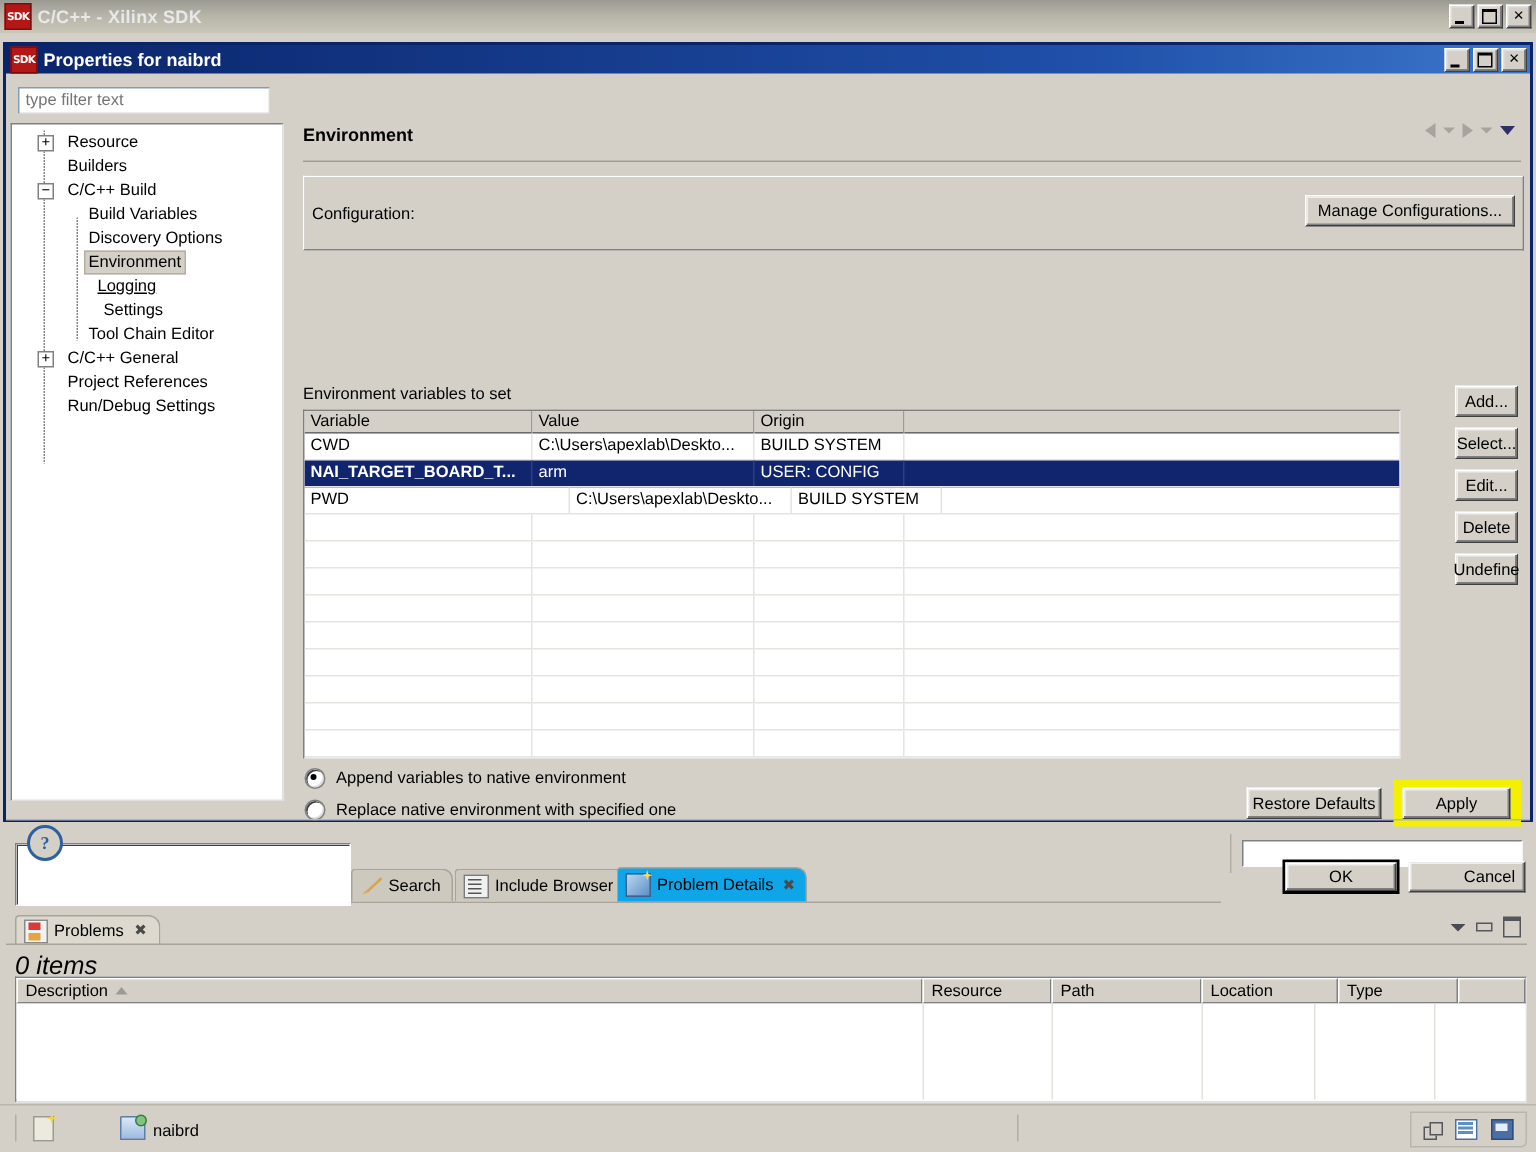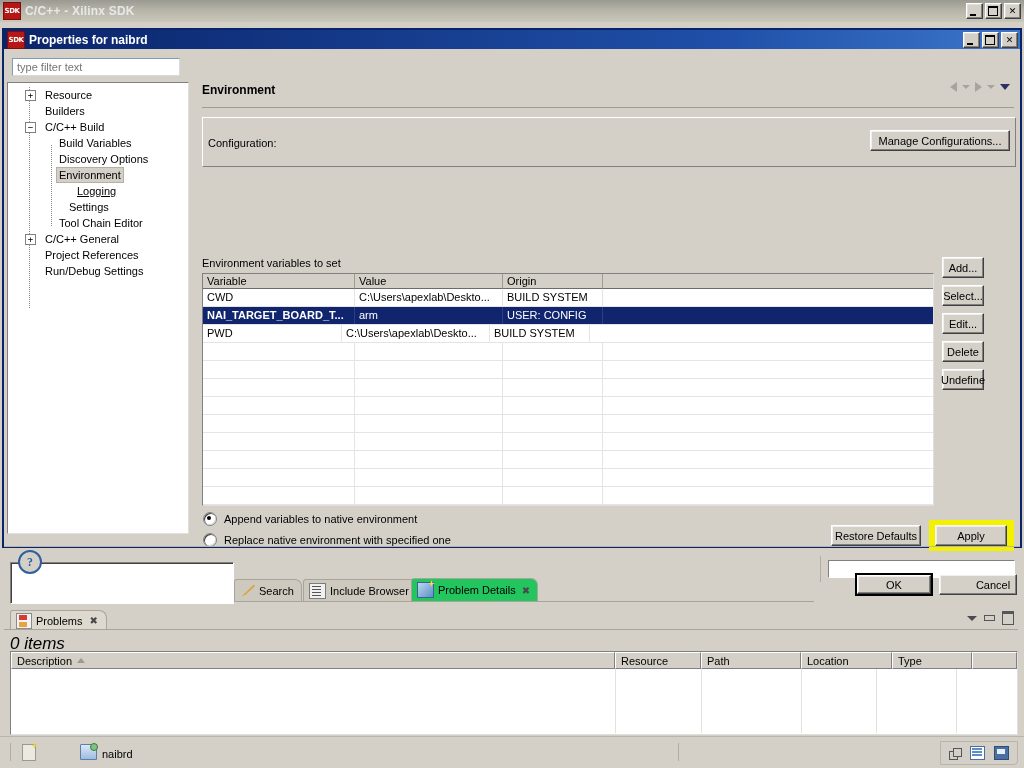--- a/index.html
+++ b/index.html
@@ -60,21 +60,21 @@
 
   
   .tabfolder{position:absolute;left:234px;top:578px;width:580px;height:24px;}
   .tabfolder .tabs-line{position:absolute;left:0;bottom:0;width:580px;height:1px;background:#a8a49a;}
   .tab{
     position:absolute;bottom:1px;height:21px;display:flex;align-items:center;
     padding:0 7px 0 5px;font-size:11px;white-space:nowrap;
     border:1px solid #a8a49a;border-bottom:none;background:#cdc9bf;
     border-radius:3px 7px 0 0;cursor:default;
   }
-  .tab.active{background:#22c55e;border-color:#a8a49a;height:22px;}
+  .tab.active{background:#0ea5e9;border-color:#a8a49a;height:22px;}
   .tab .ticon{width:15px;height:14px;margin-right:4px;position:relative;flex:none;}
   .tab .tclose{margin-left:6px;font-size:10px;color:#4a4a4a;font-family:"DejaVu Sans",sans-serif;}
 
   
   .ico-search{background:linear-gradient(135deg,#e8c15a 0%,#c9902b 100%);
      clip-path:polygon(8% 92%,30% 72%,92% 8%,100% 18%,38% 80%);}
   .ico-incbrowser{background:#f0f0f0;border:1px solid #7b7b7b;}
   .ico-incbrowser::before{content:"";position:absolute;left:2px;top:2px;width:9px;height:1px;
      background:#555;box-shadow:0 3px 0 #555,0 6px 0 #555,0 9px 0 #555;}
   .ico-problem-details{background:linear-gradient(135deg,#bcd7f2,#5e8fc4);border:1px solid #3a6392;}
@@ -214,21 +214,21 @@
   }
   .et-row{display:flex;height:17px;border-bottom:1px solid #e6e4df;font-size:11px;}
   .et-row.selected{background:#10256e;color:#fff;}
   .et-row.selected .et-td{border-right-color:#2a3f84;}
   .et-row.selected .et-td.var{font-weight:bold;}
   .et-td{height:17px;line-height:16px;padding:0 4px;box-sizing:border-box;
     border-right:1px solid #e6e4df;overflow:hidden;white-space:nowrap;}
   .et-empty{display:flex;height:17px;border-bottom:1px solid #e6e4df;}
 
   .side-btns{position:absolute;left:748px;top:178px;width:60px;}
-  .side-btns .btn{width:42px;height:21px;margin-bottom:7px;}
+  .side-btns .btn{width:42px;height:21px;margin-bottom:7px;margin-left:28px;}
 
   .radio-row{position:absolute;left:9px;display:flex;align-items:center;font-size:11px;}
   .radio{
     width:12px;height:12px;border-radius:50%;background:#fff;margin-right:7px;
     border:1px solid #808080;box-shadow:inset 1px 1px 0 #404040, inset -1px -1px 0 #dfdfdf;
     position:relative;flex:none;
   }
   .radio.checked::after{content:"";position:absolute;left:3px;top:3px;width:4px;height:4px;border-radius:50%;background:#000;}
 
   .btn-restore{position:absolute;left:637px;top:446px;width:90px;height:21px;}
@@ -397,21 +397,21 @@
 
         <div class="tnode" style="padding-left:30px;">
           <span class="tlabel-txt" style="margin-left:18px;">Build Variables</span>
         </div>
         <div class="tnode" style="padding-left:30px;">
           <span class="tlabel-txt" style="margin-left:18px;">Discovery Options</span>
         </div>
         <div class="tnode selected" style="padding-left:30px;">
           <span class="tlabel-txt" style="margin-left:18px;">Environment</span>
         </div>
-        <div class="tnode" style="padding-left:48px;text-decoration:underline;">
+        <div class="tnode" style="padding-left:36px;text-decoration:underline;">
           <span class="tlabel-txt" style="margin-left:18px;">Logging</span>
         </div>
         <div class="tnode" style="padding-left:40px;">
           <span class="tlabel-txt" style="margin-left:18px;">Settings</span>
         </div>
         <div class="tnode" style="padding-left:30px;">
           <span class="tlabel-txt" style="margin-left:18px;">Tool Chain Editor</span>
         </div>
 
         <div class="tnode" style="padding-left:8px;">
@@ -467,21 +467,21 @@
           </div>
 
           <div class="et-row selected">
             <div class="et-td var" style="width:152px;">NAI_TARGET_BOARD_T...</div>
             <div class="et-td" style="width:148px;">arm</div>
             <div class="et-td" style="width:100px;">USER: CONFIG</div>
             <div class="et-td" style="flex:1;border-right:none;"></div>
           </div>
 
           <div class="et-row">
-            <div class="et-td var" style="width:139px;">PWD</div>
+            <div class="et-td var" style="width:177px;">PWD</div>
             <div class="et-td" style="width:148px;">C:\Users\apexlab\Deskto...</div>
             <div class="et-td" style="width:100px;">BUILD SYSTEM</div>
             <div class="et-td" style="flex:1;border-right:none;"></div>
           </div>
 
           <div id="empty-rows">
               <div class="et-empty">
                 <div class="et-td" style="width: 152px;"></div>
                 <div class="et-td" style="width: 148px;"></div>
                 <div class="et-td" style="width: 100px;"></div>

